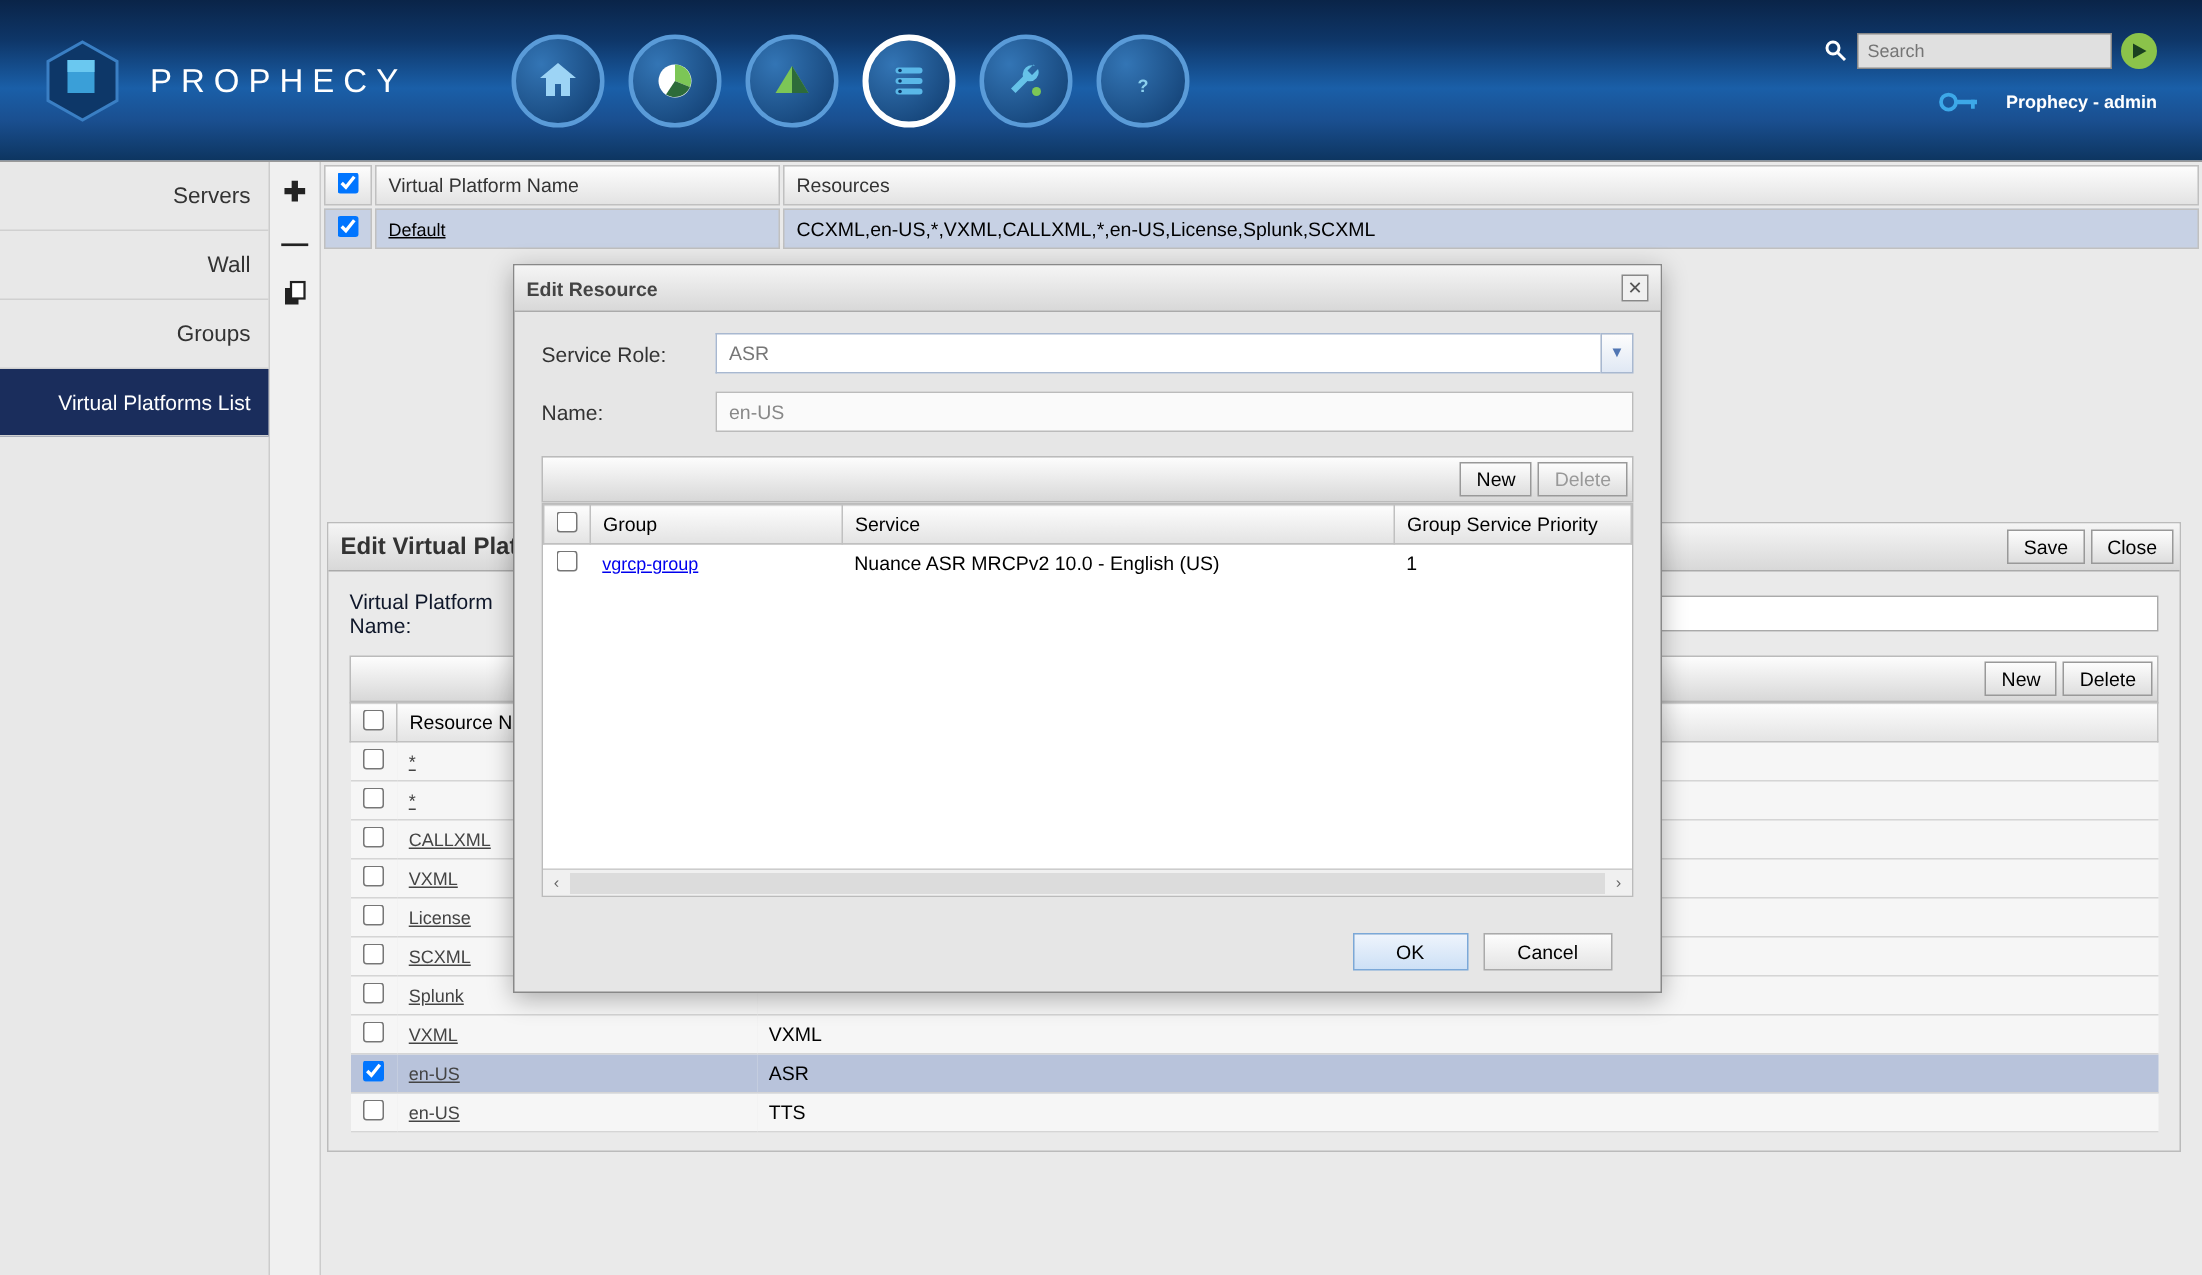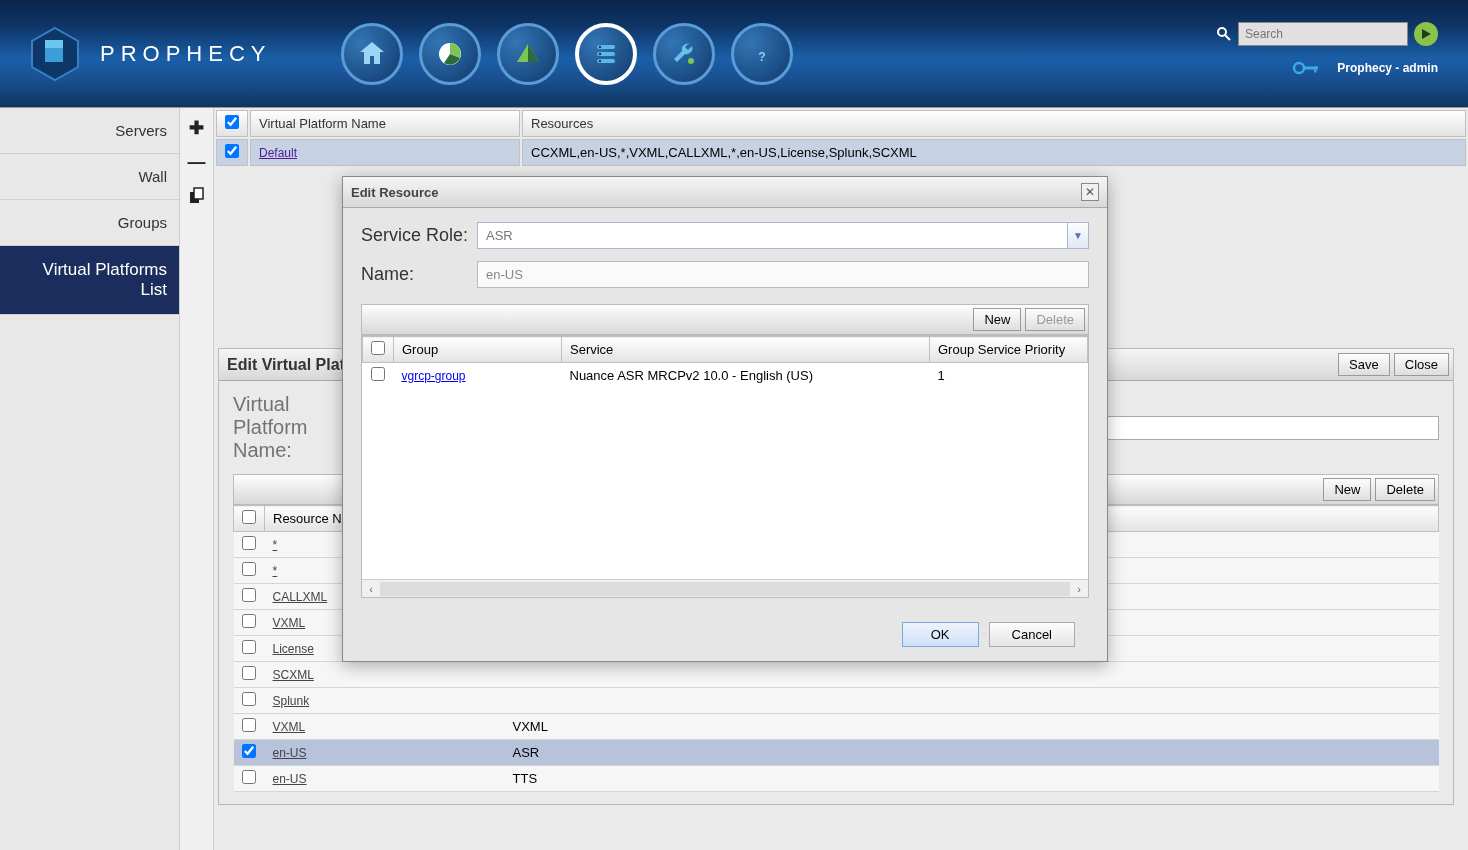--- a/index.html
+++ b/index.html
@@ -17,63 +17,63 @@
 .header-right { position: absolute; right: 30px; top: 22px; display: flex; flex-direction: column; align-items: flex-end; gap: 14px; }
 .search-box { display: flex; align-items: center; gap: 6px; }
 .search-box input { width: 170px; height: 24px; border: 1px solid #888; padding: 0 6px; font-size: 12px; background: #e0e0e0; }
 .go-btn { width: 24px; height: 24px; border-radius: 50%; background: #8bc34a; display: flex; align-items: center; justify-content: center; cursor: pointer; }
 .user-label { color: #fff; font-size: 18px; font-weight: bold; display: flex; align-items: center; gap: 17px; }
 
 
 .main { display: flex; height: calc(850px - 108px); justify-content: flex-end; }
 .sidebar { width: 180px; background: #e8e8e8; border-right: 1px solid #ccc; }
 .sidebar-item { padding: 14px 12px; text-align: right; font-size: 15px; color: #333; border-bottom: 1px solid #d0d0d0; cursor: pointer; }
-.sidebar-item.active { background: #1a2d5c; color: #fff; font-size: 17px; }
+.sidebar-item.active { background: #1a2d5c; color: #fff; font-size: 14px; }
 .toolbar { width: 34px; background: #f0f0f0; border-right: 1px solid #ccc; display: flex; flex-direction: column; align-items: center; padding-top: 8px; gap: 10px; }
 .toolbar-btn { width: 24px; height: 24px; display: flex; align-items: center; justify-content: center; cursor: pointer; font-size: 18px; font-weight: bold; color: #222; }
 .content { flex: 1; background: #eaeaea; position: relative; overflow: hidden; }
 
 
 .top-table { width: 100%; }
 .top-table th, .top-table td { text-align: left; padding: 4px 8px; border: 1px solid #c0c0c0; font-size: 13px; }
 .top-table th { background: linear-gradient(#fdfdfd, #e3e3e3); font-weight: normal; color: #333; }
 .top-table td { background: #c7d1e4; }
 .top-table .cb-cell { width: 28px; text-align: center; }
 .top-table .name-cell { width: 270px; }
-.top-table a { color: #4c1d95; }
+.top-table a { color: #000000; }
 
 
 .evp { margin: 180px 14px 0 4px; background: #eaeaea; border: 1px solid #bbb; }
 .evp-header { display: flex; align-items: center; justify-content: space-between; background: linear-gradient(#f5f5f5, #d8d8d8); border-bottom: 1px solid #aaa; padding: 4px 4px 4px 8px; }
 .evp-title { font-weight: bold; font-size: 16px; color: #333; }
 .btn-row { display: flex; gap: 4px; }
 .btn { background: linear-gradient(#fdfdfd, #dedede); border: 1px solid #999; padding: 3px 10px; font-size: 13px; cursor: pointer; }
 .evp-body { padding: 12px 14px; }
 .field-row { display: flex; align-items: center; gap: 10px; margin-bottom: 12px; }
-.field-lbl { width: 115px; font-size: 20px; color: #737373; }
+.field-lbl { width: 115px; font-size: 14px; color: #0f172a; }
 .field-input { flex: 1; border: 1px solid #aaa; padding: 4px 8px; }
 
 .res-toolbar { display: flex; justify-content: flex-end; gap: 4px; background: linear-gradient(#fdfdfd, #d8d8d8); border: 1px solid #bbb; padding: 3px; }
 .res-table { width: 100%; border-collapse: collapse; }
 .res-table th, .res-table td { text-align: left; padding: 4px 8px; border-bottom: 1px solid #d5d5d5; font-size: 13px; }
 .res-table th { background: linear-gradient(#fdfdfd, #e3e3e3); font-weight: normal; border: 1px solid #c0c0c0; }
 .res-table .cb-cell { width: 28px; text-align: center; }
 .res-table .name-col { width: 240px; }
 .res-table tbody tr td { background: #f6f6f6; }
 .res-table tbody tr.sel td { background: #b8c3db; }
 .res-table a { color: #444; }
 
 
 .modal { position: absolute; left: 342px; top: 176px; width: 766px; height: 486px; background: #e6e6e6; border: 1px solid #888; box-shadow: 0 4px 16px rgba(0,0,0,0.3); display: flex; flex-direction: column; }
 .modal-hdr { background: linear-gradient(#f5f5f5, #d8d8d8); padding: 6px 8px; display: flex; justify-content: space-between; align-items: center; border-bottom: 1px solid #aaa; }
 .modal-title { font-weight: bold; font-size: 13px; color: #444; }
 .modal-close { width: 18px; height: 18px; border: 1px solid #888; background: #f0f0f0; font-size: 12px; text-align: center; line-height: 16px; cursor: pointer; color: #555; }
 .modal-body { padding: 14px 18px; flex: 1; display: flex; flex-direction: column; }
 .m-field-row { display: flex; align-items: center; margin-bottom: 12px; }
-.m-label { width: 116px; font-size: 18px; color: #333; }
+.m-label { width: 116px; font-size: 14px; color: #333; }
 .m-select { flex: 1; display: flex; }
 .m-select input { flex: 1; border: 1px solid #a8b8d0; border-right: none; padding: 5px 8px; background: #fff; color: #777; font-size: 13px; }
 .m-select .dd { width: 22px; border: 1px solid #a8b8d0; background: linear-gradient(#fdfdfd,#e0e8f4); display: flex; align-items: center; justify-content: center; cursor: pointer; color: #5176b3; font-size: 10px; }
 .m-input { flex: 1; border: 1px solid #bbb; padding: 5px 8px; background: #fafafa; color: #888; font-size: 13px; }
 
 .m-toolbar { display: flex; justify-content: flex-end; gap: 4px; background: linear-gradient(#fdfdfd, #d8d8d8); border: 1px solid #bbb; padding: 3px; margin-top: 4px; }
 .m-btn { background: linear-gradient(#fdfdfd, #dedede); border: 1px solid #999; padding: 3px 10px; font-size: 13px; cursor: pointer; }
 .m-btn.dim { color: #999; }
 .m-table-wrap { border: 1px solid #bbb; flex: 1; background: #fff; overflow: hidden; display: flex; flex-direction: column; }
 .m-table { width: 100%; border-collapse: collapse; }

